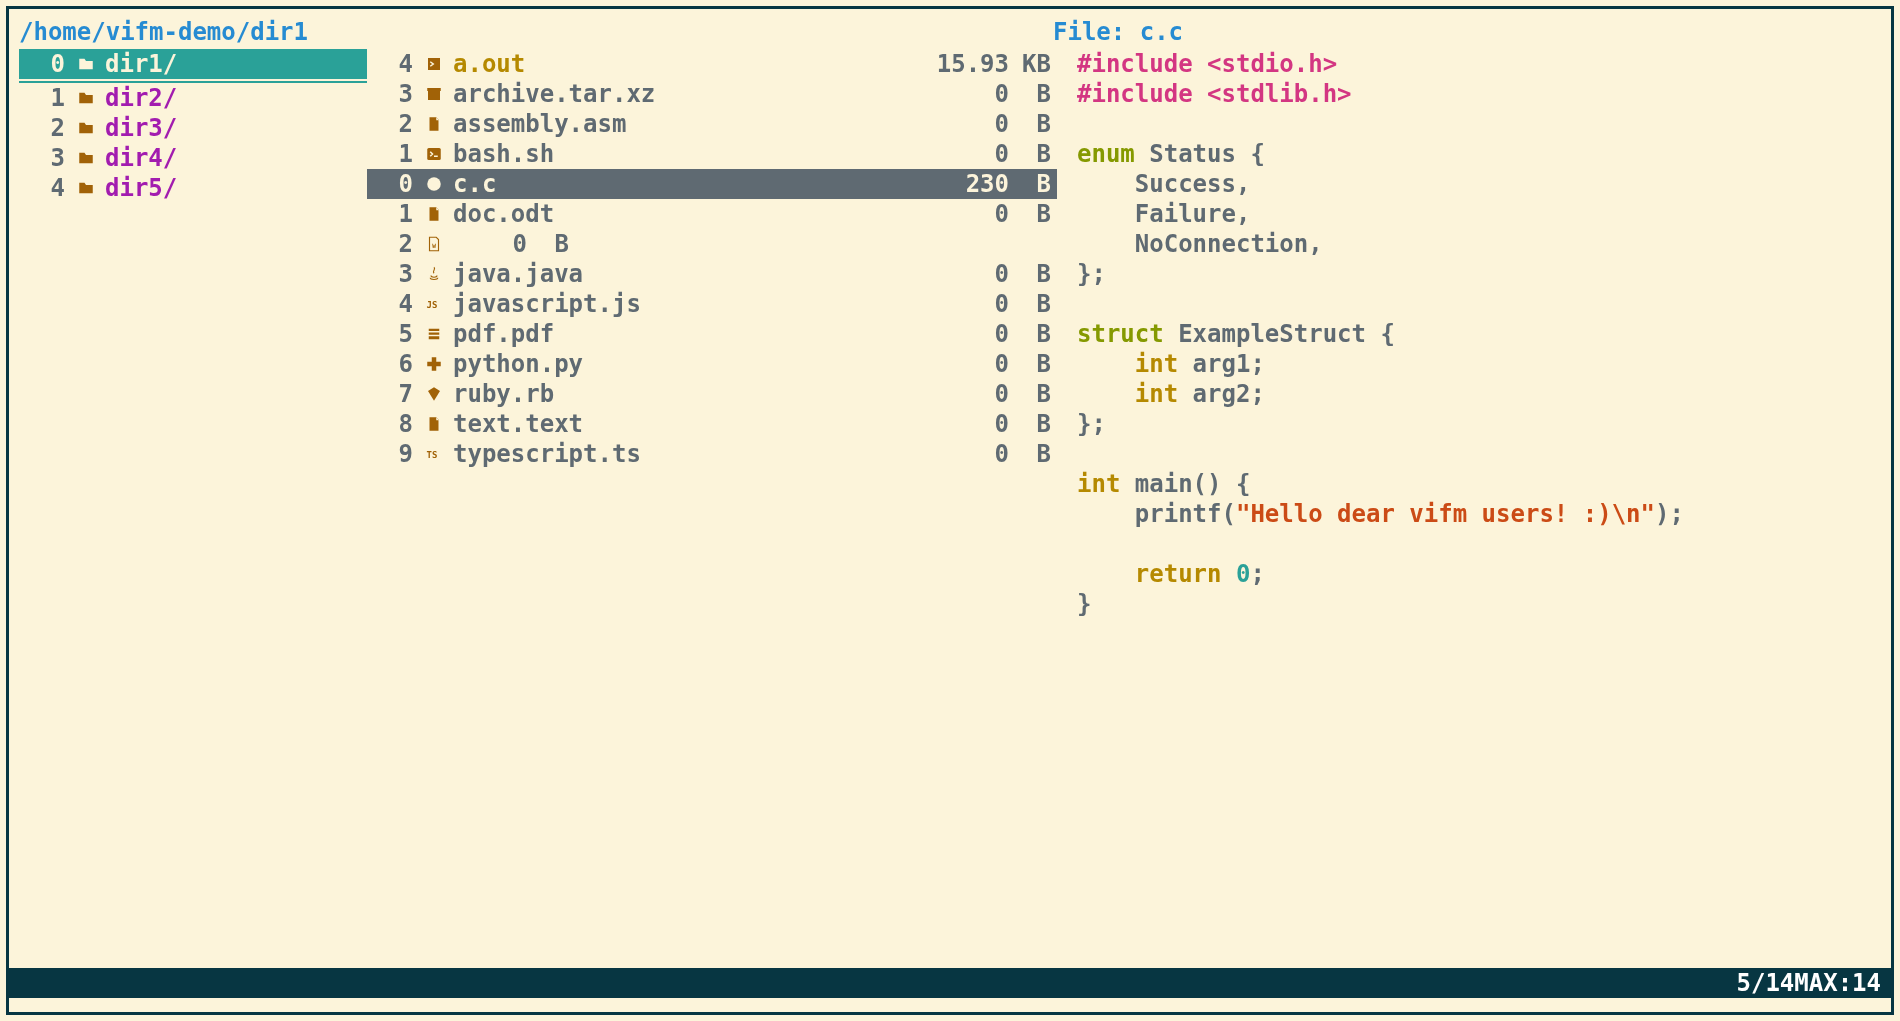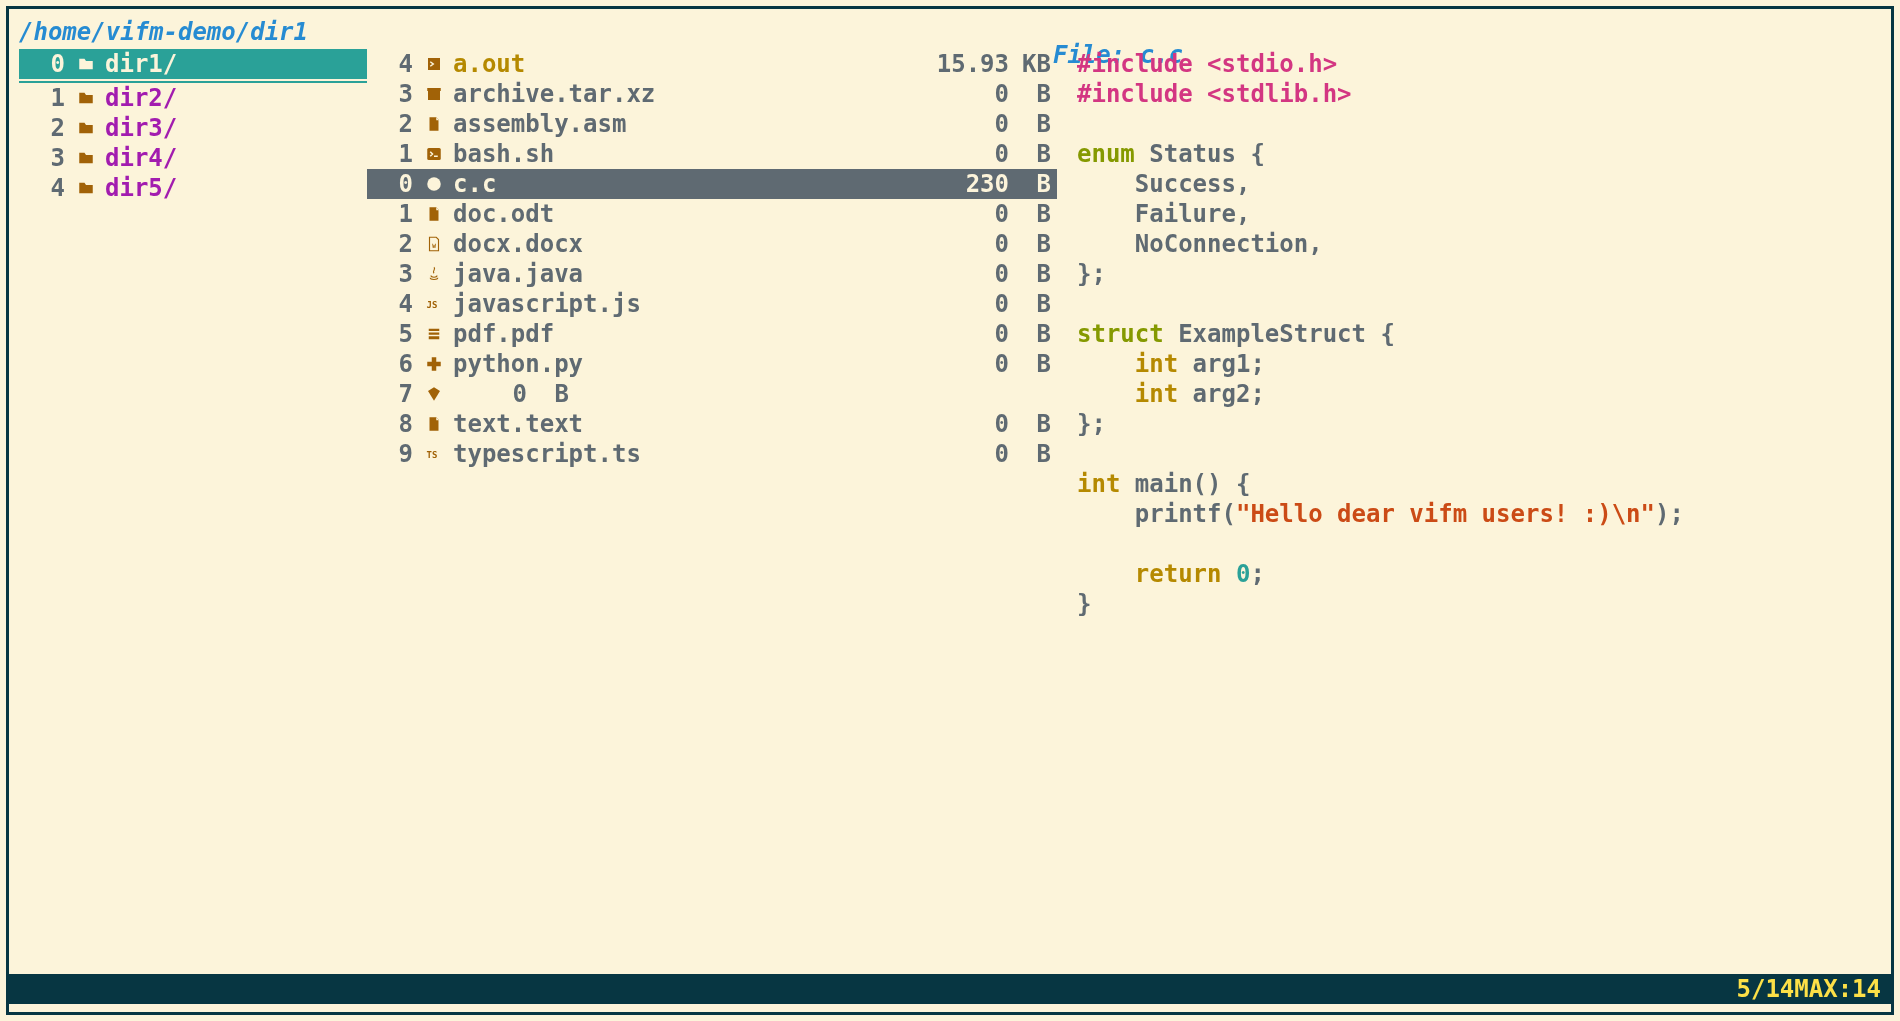--- a/index.html
+++ b/index.html
@@ -17,22 +17,21 @@
   .frame {
     position: absolute;
     inset: 6px;
     border: 3px solid #073642;
     padding: 8px 10px 0 10px;
   }
   .header {
     display: flex;
     gap: 16px;
     height: 30px;
-    align-items: flex-start;
-    font-style: italic;
+    align-items: flex-end;
   }
   .path { color: #268bd2; }
   .preview-title { color: #268bd2; margin-left: 0; margin-top: 23px; }
 
   .columns {
     display: flex;
     margin-top: 2px;
   }
   .col { display: flex; flex-direction: column; }
   .col-dirs { width: 348px; }
@@ -82,24 +81,24 @@
     height: 30px;
     display: flex;
     align-items: center;
     color: #268bd2;
     gap: 0;
   }
   .statusbar span { white-space: pre; }
 
   .footerbar {
     position: absolute;
-    left: 0; right: 0; bottom: 8px;
+    left: 0; right: 0; bottom: 14px;
     height: 30px;
     background: #073642;
-    color: #fde047;
+    color: #ffffff;
     display: flex;
     align-items: center;
     justify-content: flex-end;
     padding: 0 10px;
   }
 
   .header .spacer { flex: 1; }
   .header .preview-header { width: 828px; }
 </style>
 </head>
@@ -155,36 +154,36 @@
               <circle cx="12" cy="12" r="9"></circle>
               <text x="12" y="16" font-size="11" text-anchor="middle" fill="#fcf4da" font-family="monospace">C</text>
             </svg></span><span class="name file-name">c.c</span><span class="size">230</span><span class="unit">B</span></div>
         <div class="row"><span class="num">1</span><span class="icon"><svg viewBox="0 0 24 24" fill="currentColor">
               <path d="M6 3h9l3 3v15H6z"></path>
               <path d="M15 3v4h4" fill="#fcf4da"></path>
             </svg></span><span class="name file-name">doc.odt</span><span class="size">0</span><span class="unit">B</span></div>
         <div class="row"><span class="num">2</span><span class="icon"><svg viewBox="0 0 24 24" fill="none" stroke="currentColor" stroke-width="1.5">
               <path d="M6 3h9l3 3v15H6z"></path>
               <text x="12" y="17" font-size="8" text-anchor="middle" fill="currentColor" stroke="none" font-family="monospace">W</text>
-            </svg></span><span class="name file-name">docx.docx</span><span class="size">0</span><span class="unit">B</span></div>
+            </svg></span><span class="size">0</span><span class="unit">B</span></div>
         <div class="row"><span class="num">3</span><span class="icon"><svg viewBox="0 0 24 24" fill="currentColor">
               <path d="M8 14c0 3 8 3 8 0M7 17c0 3 10 3 10 0M12 3c3 3-3 5 0 8" fill="none" stroke="currentColor" stroke-width="1.5"></path>
             </svg></span><span class="name file-name">java.java</span><span class="size">0</span><span class="unit">B</span></div>
         <div class="row"><span class="num">4</span><span class="icon"><svg viewBox="0 0 24 24">
               <text x="2" y="17" font-size="12" font-weight="bold" fill="currentColor" font-family="monospace">JS</text>
             </svg></span><span class="name file-name">javascript.js</span><span class="size">0</span><span class="unit">B</span></div>
         <div class="row"><span class="num">5</span><span class="icon"><svg viewBox="0 0 24 24" fill="currentColor">
               <path d="M5 5h14v3H5zM5 10h14v3H5zM5 15h14v4H5z"></path>
             </svg></span><span class="name file-name">pdf.pdf</span><span class="size">0</span><span class="unit">B</span></div>
         <div class="row"><span class="num">6</span><span class="icon"><svg viewBox="0 0 24 24" fill="currentColor">
               <path d="M9 3h6v6h6v6h-6v6H9v-6H3V9h6z"></path>
             </svg></span><span class="name file-name">python.py</span><span class="size">0</span><span class="unit">B</span></div>
         <div class="row"><span class="num">7</span><span class="icon"><svg viewBox="0 0 24 24" fill="currentColor">
               <path d="M4 8l8-5 8 5-8 13z"></path>
-            </svg></span><span class="size">0</span><span class="unit">B</span></div>
+            </svg></span><span class="name file-name">ruby.rb</span><span class="size">0</span><span class="unit">B</span></div>
         <div class="row"><span class="num">8</span><span class="icon"><svg viewBox="0 0 24 24" fill="currentColor">
               <path d="M6 3h9l3 3v15H6z"></path>
               <path d="M15 3v4h4" fill="#fcf4da"></path>
             </svg></span><span class="name file-name">text.text</span><span class="size">0</span><span class="unit">B</span></div>
         <div class="row"><span class="num">9</span><span class="icon"><svg viewBox="0 0 24 24">
               <text x="2" y="17" font-size="12" font-weight="bold" fill="currentColor" font-family="monospace">TS</text>
             </svg></span><span class="name file-name">typescript.ts</span><span class="size">0</span><span class="unit">B</span></div>
       </div>
 
     <div class="col col-preview">

